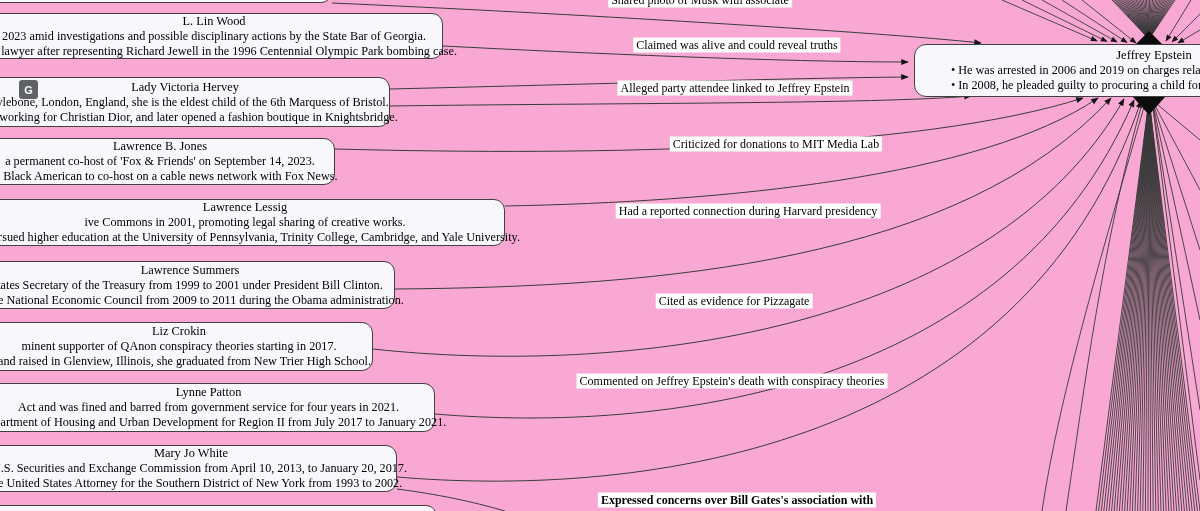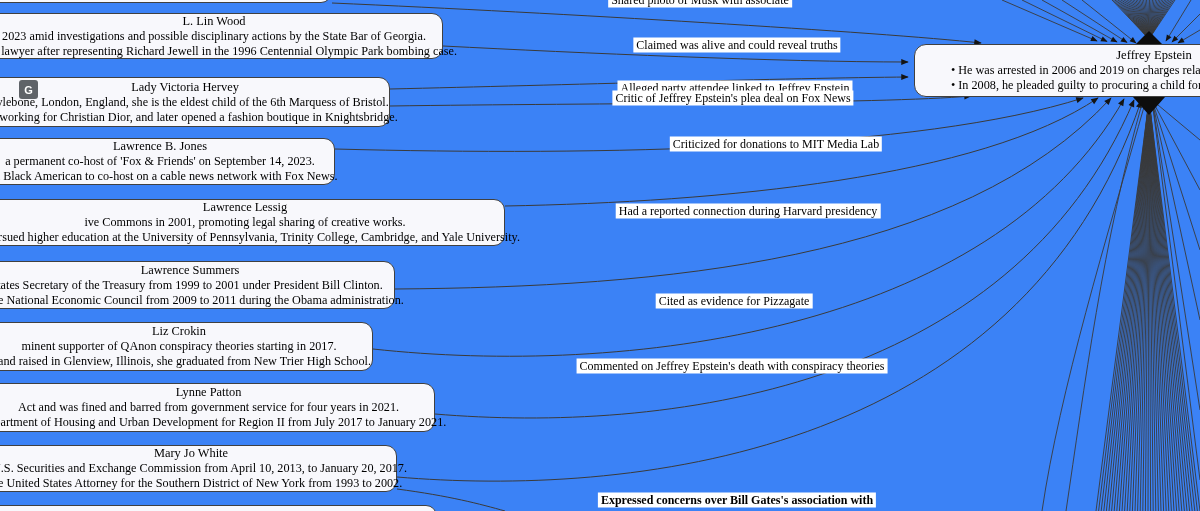--- a/index.html
+++ b/index.html
@@ -1,17 +1,17 @@
 <!DOCTYPE html>
 <html><head>
 <meta charset="utf-8">
 <style>
   html,body{margin:0;padding:0;background:#fff;}
   #canvas{
-    position:relative;width:1200px;height:511px;overflow:hidden;background:#3b82f6;
+    position:relative;width:1200px;height:511px;overflow:hidden;background:#f9a8d4;
     font-family:"Liberation Serif","DejaVu Serif",serif;color:#000;
   }
   #edge-layer{position:absolute;left:0;top:0;z-index:1;}
   .person-box{
     position:absolute;z-index:2;box-sizing:border-box;
     background:#f8f8fc;border:1.2px solid #404040;border-radius:11px;
     display:flex;flex-direction:column;justify-content:center;
     padding:2px 6px;text-align:center;
   }
   .box-title{font-size:12.4px;line-height:15px;white-space:nowrap;}
@@ -215,25 +215,24 @@
 
   <div class="person-box" style="left:-15px;top:445px;width:412px;height:47px;">
     <div class="box-title">Mary Jo White</div>
     <div class="box-line">U.S. Securities and Exchange Commission from April 10, 2013, to January 20, 2017.</div>
     <div class="box-line">he United States Attorney for the Southern District of New York from 1993 to 2002.</div>
   </div>
 
   <div class="edge-label" style="left:700px;top:0px;">Shared photo of Musk with associate</div>
   <div class="edge-label" style="left:737px;top:45px;">Claimed was alive and could reveal truths</div>
   <div class="edge-label" style="left:735px;top:88px;">Alleged party attendee linked to Jeffrey Epstein</div>
-  <div class="edge-label" style="left:733px;top:98px;">Critic of Jeffrey Epstein's plea deal on Fox News</div>
   <div class="edge-label" style="left:776px;top:144px;">Criticized for donations to MIT Media Lab</div>
   <div class="edge-label" style="left:748px;top:211px;">Had a reported connection during Harvard presidency</div>
   <div class="edge-label" style="left:734px;top:301px;">Cited as evidence for Pizzagate</div>
-  <div class="edge-label" style="left:732px;top:366px;">Commented on Jeffrey Epstein's death with conspiracy theories</div>
+  <div class="edge-label" style="left:732px;top:381px;">Commented on Jeffrey Epstein's death with conspiracy theories</div>
   <div class="edge-label" style="left:737px;top:500px;font-weight:bold;">Expressed concerns over Bill Gates's association with</div>
 
   <div id="target-node">
     <div class="node-title">Jeffrey Epstein</div>
     <div class="node-bullet">• He was arrested in 2006 and 2019 on charges related to s</div>
     <div class="node-bullet">• In 2008, he pleaded guilty to procuring a child for prostitut</div>
   </div>
 
 </div>
 

